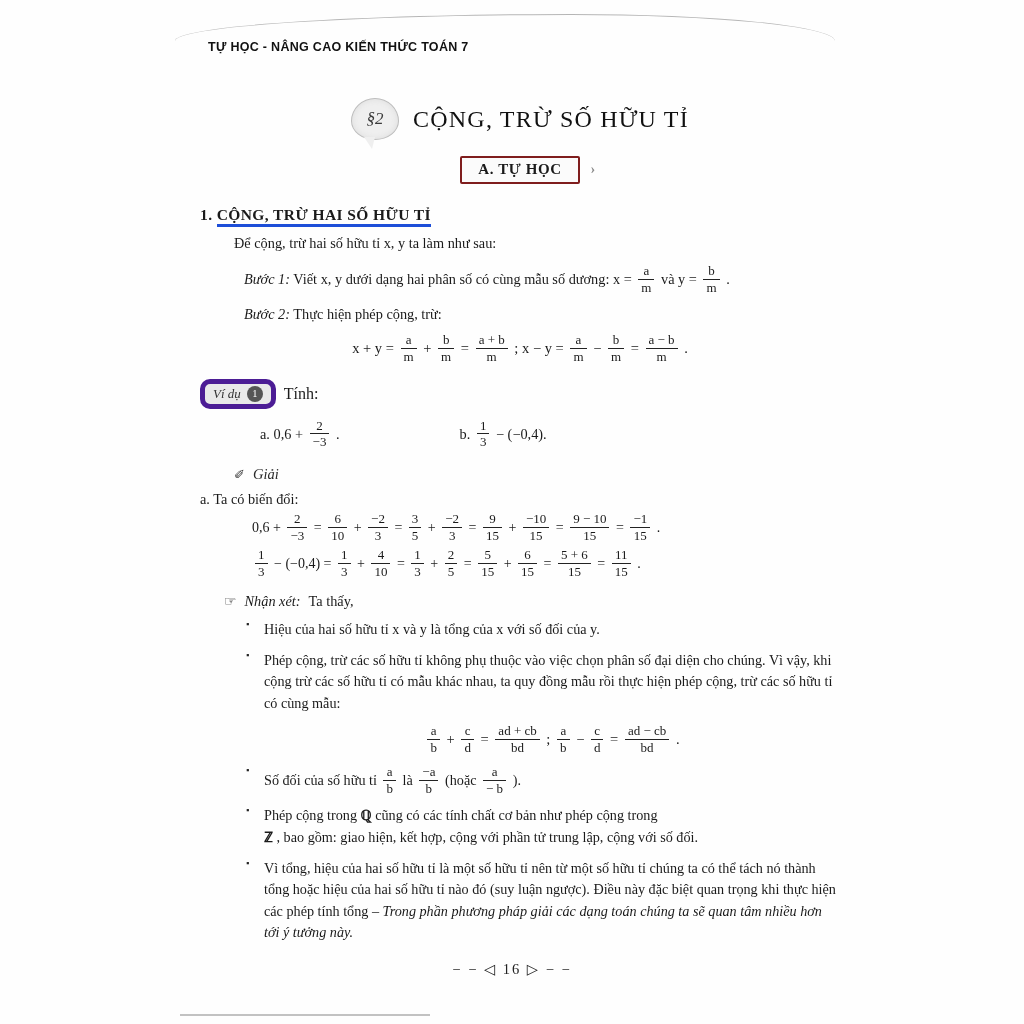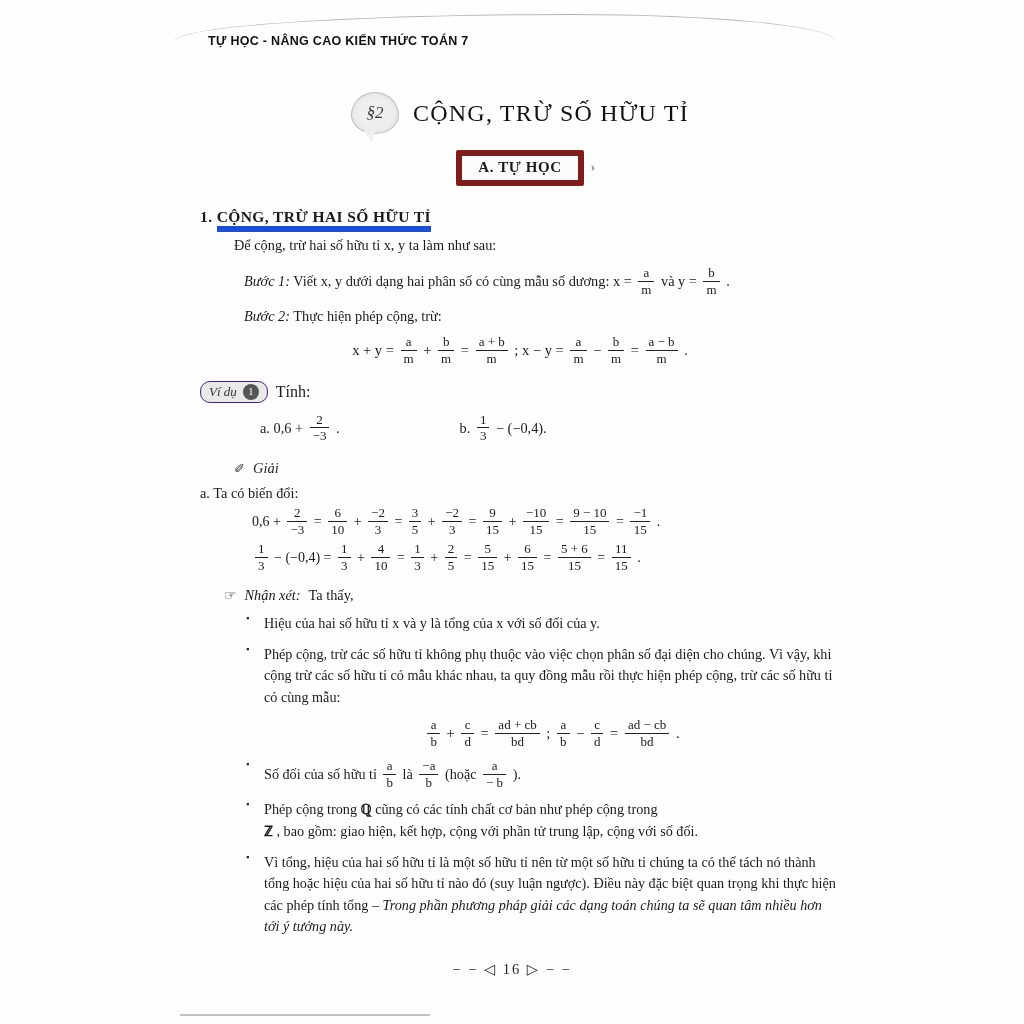--- a/index.html
+++ b/index.html
@@ -20,21 +20,21 @@
     position:absolute;left:175px;top:14px;width:660px;height:26px;
     border-top:1.5px solid #7b7b7b;
     border-radius:60% 40% 0 0 / 100% 100% 0 0;
     opacity:.55;
   }
   .scan-edge-bottom{
     position:absolute;left:180px;bottom:8px;width:250px;height:2px;
     background:#9a9a9a;opacity:.6;
   }
   .content{
-    position:absolute;left:200px;top:34px;width:640px;
+    position:absolute;left:200px;top:40px;width:640px;
   }
   .running-head{
     font-family:"Liberation Sans", sans-serif;
     font-weight:bold;
     font-size:12.5px;
     letter-spacing:.3px;
     color:#111;
     padding-left:8px;
   }
   
@@ -67,51 +67,51 @@
     color:#111;
   }
   .section-a{
     margin-top:16px;text-align:center;
   }
   .section-a .pill{
     display:inline-block;
     font-family:"Liberation Serif", serif;
     font-weight:bold;font-size:15px;letter-spacing:.6px;
     padding:3px 16px 4px 16px;
-    border:6px solid #7f1d1d;
+    border:2px solid #7f1d1d;
     border-radius:2px;
     background:#fbfbfb;
     position:relative;
   }
   .section-a .arrow{
     position:absolute;right:-18px;top:4px;color:#8a8a8a;font-size:14px;
   }
   .h1num{
     margin-top:22px;
     font-size:15.5px;
     font-weight:bold;
     letter-spacing:.4px;
   }
-  .h1num .u{border-bottom:6px solid #1d4ed8;padding-bottom:1px;}
+  .h1num .u{border-bottom:3px solid #1d4ed8;padding-bottom:1px;}
   .body-indent{margin-left:34px;}
   p{margin:9px 0;font-size:14.3px;line-height:1.5;}
   .step{margin:10px 0 10px 44px;font-size:14.3px;}
   .step i{font-style:italic;}
   
   .frac{display:inline-block;vertical-align:-0.55em;text-align:center;margin:0 3px;}
   .frac .num{display:block;padding:0 3px;font-size:13px;line-height:1.15;}
   .frac .den{display:block;padding:0 3px;font-size:13px;line-height:1.2;border-top:1px solid #222;}
   .mathline{text-align:center;font-size:14.5px;margin:10px 0 6px 0;}
   .example-row{margin-top:14px;display:flex;align-items:center;gap:8px;}
   .vd-badge{
     display:inline-flex;align-items:center;gap:6px;
     background:#e9e9e9;border-radius:10px;
     padding:2px 8px 2px 8px;
     font-style:italic;font-size:13px;color:#333;
-    border:1px solid #4c1d95;
+    border:5px solid #4c1d95;
   }
   .vd-badge .circle{
     display:inline-flex;align-items:center;justify-content:center;
     width:16px;height:16px;border-radius:50%;
     background:#555;color:#fff;font-size:10.5px;font-style:normal;
   }
   .two-col{
     margin-top:10px;display:flex;gap:120px;padding-left:60px;font-size:14.3px;
   }
   .giai{

